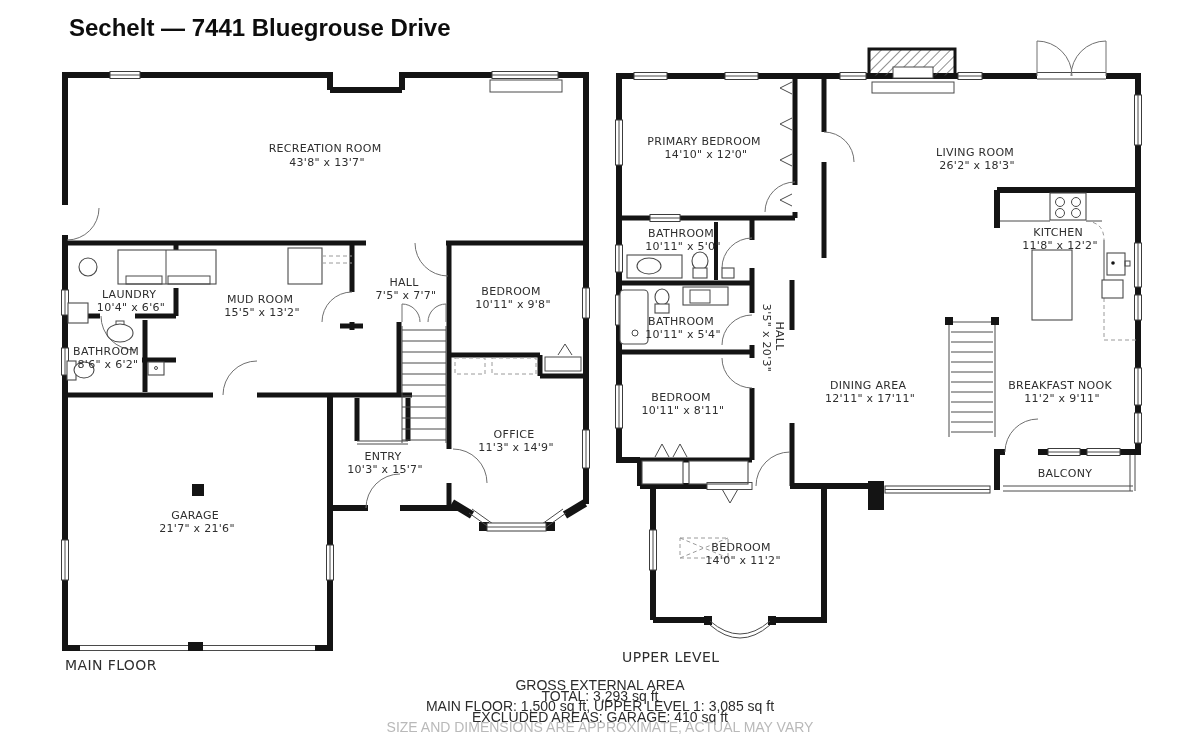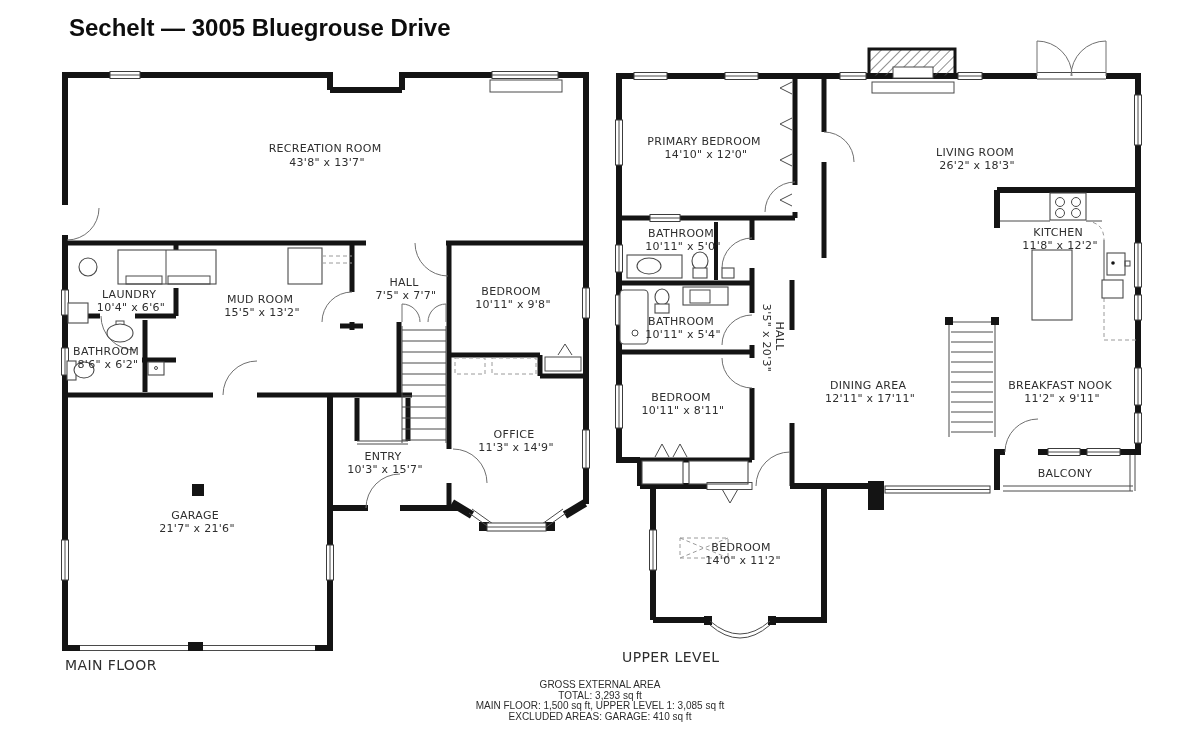--- a/index.html
+++ b/index.html
@@ -14,28 +14,28 @@
   .w7{stroke:#141414;stroke-width:8;fill:none;}
   .thin{stroke:#4a4a4a;stroke-width:1;fill:none;}
   .thin2{stroke:#4a4a4a;stroke-width:1.1;fill:#fff;}
   .arc{stroke:#707070;stroke-width:1;fill:none;}
   .dash{stroke:#9a9a9a;stroke-width:1;fill:none;stroke-dasharray:4 3;}
   .blk{fill:#141414;stroke:none;}
   .winr{fill:#fff;stroke:#3c3c3c;stroke-width:1;}
   text.lbl{font-family:"DejaVu Sans",sans-serif;font-size:11px;fill:#2e2e2e;letter-spacing:.3px;}
   text.floor{font-family:"DejaVu Sans",sans-serif;font-size:14px;fill:#2e2e2e;letter-spacing:.4px;}
   #footer{position:absolute;left:0;right:0;top:680px;text-align:center;
-          font-family:"Liberation Sans",sans-serif;font-size:10px;line-height:10.6px;color:#2c2c2c;}
+          font-family:"Liberation Sans",sans-serif;font-size:14px;line-height:10.6px;color:#2c2c2c;}
   #footer .disclaimer{color:#b9b9b9;}
 </style>
 </head>
 <body>
 
 <div id="page">
-  <div id="title">Sechelt — 3005 Bluegrouse Drive</div>
+  <div id="title">Sechelt — 7441 Bluegrouse Drive</div>
 
   <svg width="1200" height="749" viewBox="0 0 1200 749">
     <defs>
       <pattern id="hatch" width="7" height="7" patternUnits="userSpaceOnUse" patternTransform="rotate(45)">
         <line x1="0" y1="0" x2="0" y2="7" stroke="#555" stroke-width="1.3"></line>
       </pattern>
     </defs>
 
     <g>
       <g>
@@ -379,14 +379,15 @@
       </g>
       <text class="floor" x="622" y="662">UPPER LEVEL</text>
     </g>
   </svg>
 
   <div id="footer">
     <div>GROSS EXTERNAL AREA</div>
     <div>TOTAL: 3,293 sq ft</div>
     <div>MAIN FLOOR: 1,500 sq ft, UPPER LEVEL 1: 3,085 sq ft</div>
     <div>EXCLUDED AREAS: GARAGE: 410 sq ft</div>
+    <div class="disclaimer">SIZE AND DIMENSIONS ARE APPROXIMATE, ACTUAL MAY VARY</div>
   </div>
 </div>
 
 </body></html>

